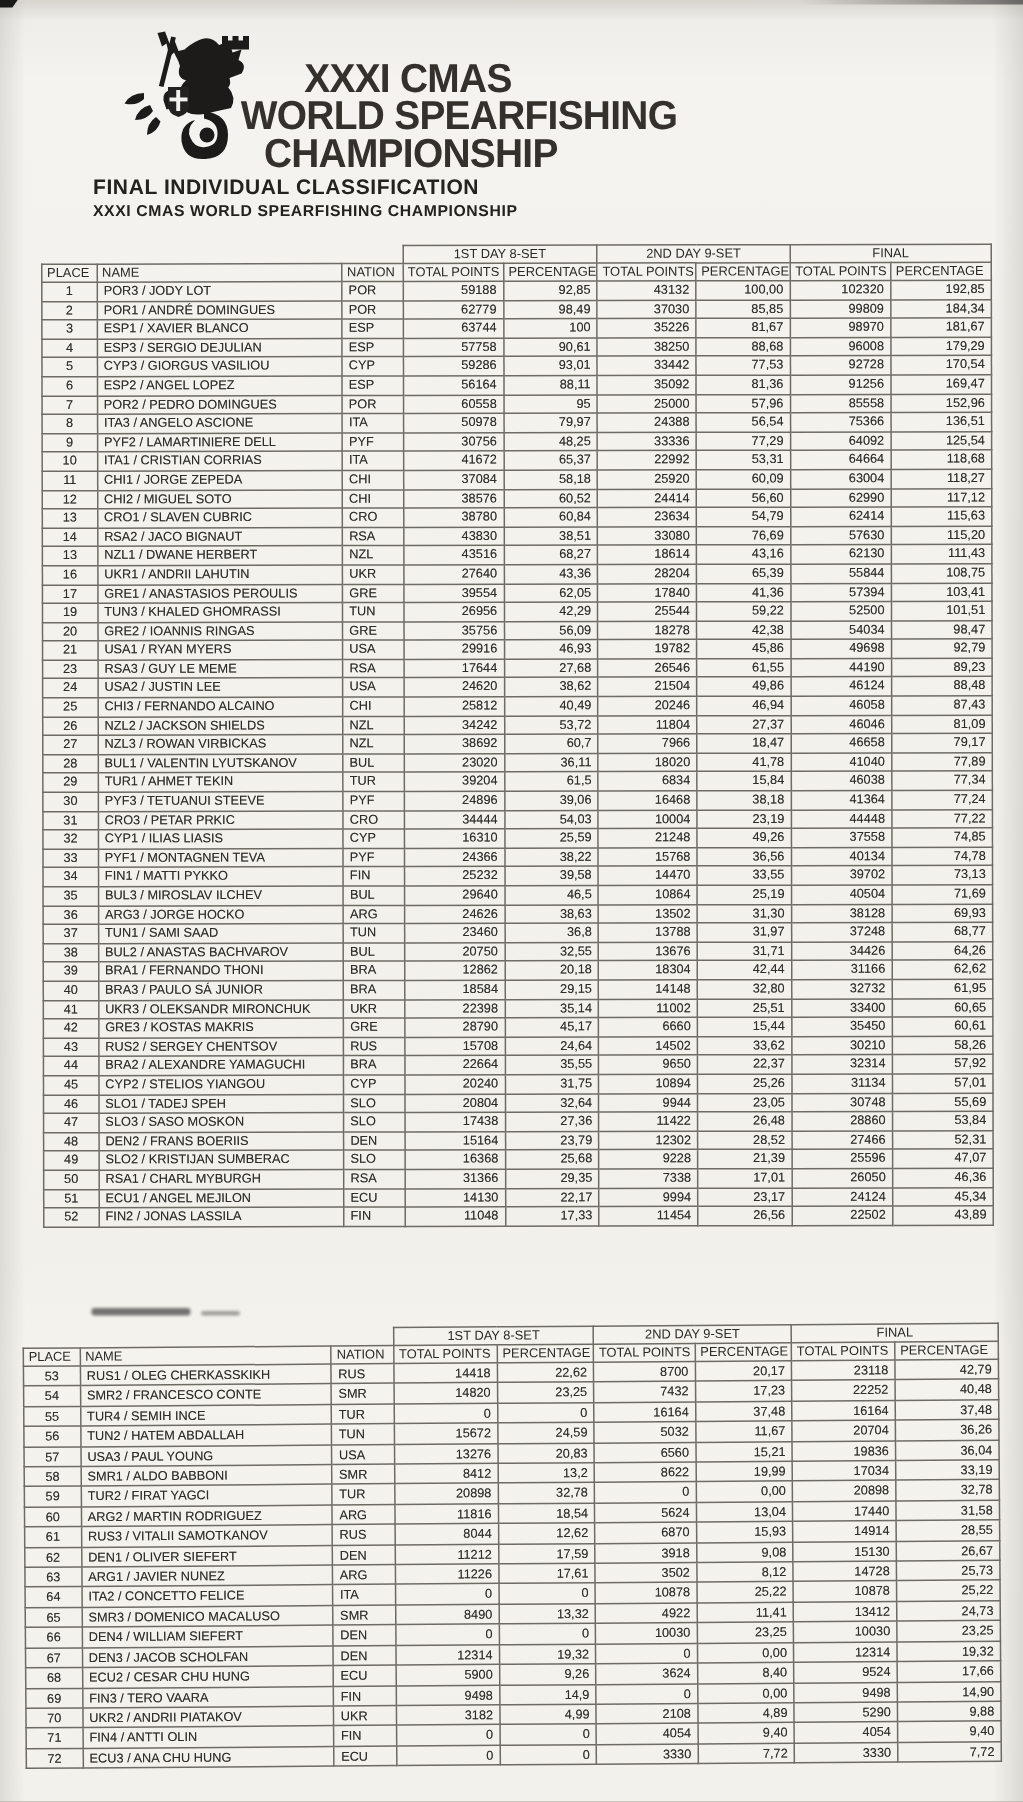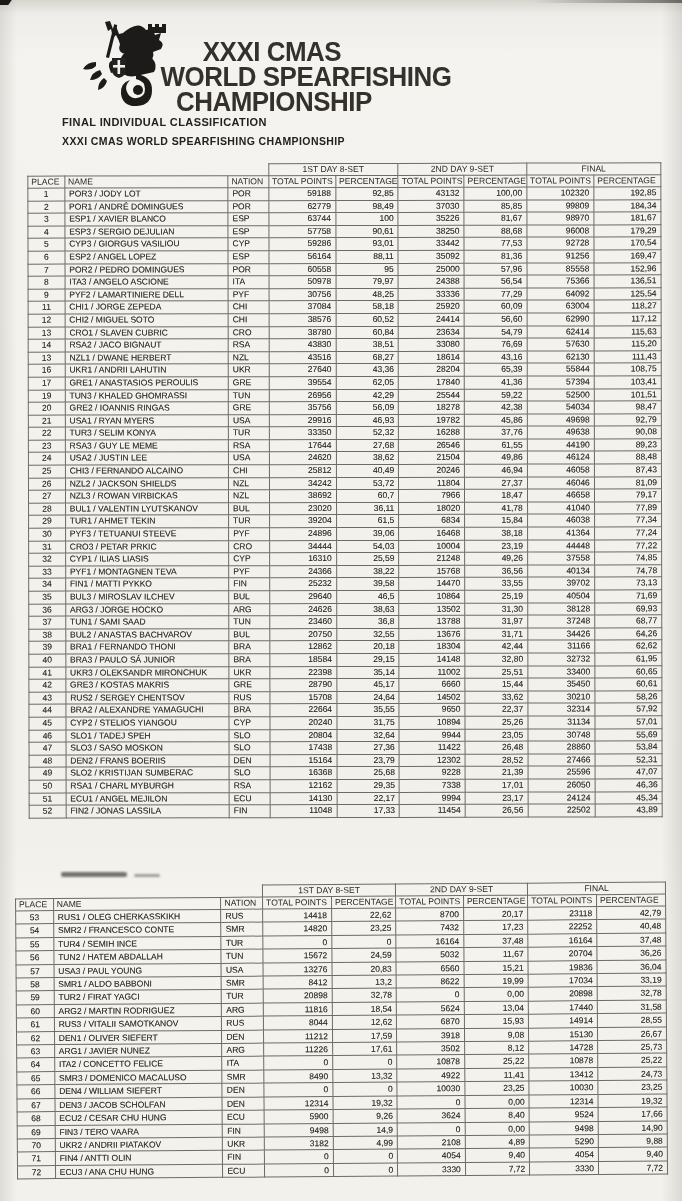--- a/index.html
+++ b/index.html
@@ -19,21 +19,21 @@
   .smudge2 { position:absolute; left:134px; top:874px; width:26px; height:3px; background:#6a6763; border-radius:2px; filter:blur(1px); opacity:.6; }
 
   
   .logo-wrap { position:absolute; left:78px; top:16px; width:560px; height:100px; }
   .emblem { position:absolute; left:0; top:2px; }
   .logo-text { position:absolute; left:96px; top:24px; line-height:.92; font-weight:700; color:#34312d;
                font-size:27px; letter-spacing:-.5px; transform:scaleX(.96); transform-origin:left top; white-space:nowrap; }
   .logo-text .l1 { margin-left:30px; display:block; }
   .logo-text .l2 { margin-left:-14px; display:block; }
   .logo-text .l3 { margin-left:2px; display:block; }
-  .doc-title { position:absolute; left:62px; top:116px; font-size:11px; font-weight:700; letter-spacing:.4px; color:#23221f; }
+  .doc-title { position:absolute; left:62px; top:116px; font-size:14px; font-weight:700; letter-spacing:.4px; color:#23221f; }
   .doc-subtitle { position:absolute; left:62px; top:135px; font-size:10.5px; font-weight:700; letter-spacing:.4px; color:#23221f;text-align:center; }
 
   
   .tbl-wrap1 { position:absolute; left:28px; top:163px; width:634px; transform:rotate(-.12deg); }
   .tbl-wrap2 { position:absolute; left:16px; top:884px; width:651px; transform:rotate(-.42deg); }
   table { border-collapse:collapse; width:100%; table-layout:fixed; }
   th, td { border:1px solid #6e6b65; font-weight:400; overflow:hidden; white-space:nowrap; }
   th { font-size:8.6px; line-height:11px; padding:0 3px; text-align:left; color:#2b2a27; }
   th.group { text-align:center; }
   th.blank { border:none; background:transparent; }
@@ -221,20 +221,31 @@
             <td class="a-l">PYF2 / LAMARTINIERE DELL</td>
             <td class="a-l">PYF</td>
             <td class="a-r">30756</td>
             <td class="a-r">48,25</td>
             <td class="a-r">33336</td>
             <td class="a-r">77,29</td>
             <td class="a-r">64092</td>
             <td class="a-r">125,54</td>
           </tr>
           <tr>
+            <td class="a-c">10</td>
+            <td class="a-l">ITA1 / CRISTIAN CORRIAS</td>
+            <td class="a-l">ITA</td>
+            <td class="a-r">41672</td>
+            <td class="a-r">65,37</td>
+            <td class="a-r">22992</td>
+            <td class="a-r">53,31</td>
+            <td class="a-r">64664</td>
+            <td class="a-r">118,68</td>
+          </tr>
+          <tr>
             <td class="a-c">11</td>
             <td class="a-l">CHI1 / JORGE ZEPEDA</td>
             <td class="a-l">CHI</td>
             <td class="a-r">37084</td>
             <td class="a-r">58,18</td>
             <td class="a-r">25920</td>
             <td class="a-r">60,09</td>
             <td class="a-r">63004</td>
             <td class="a-r">118,27</td>
           </tr>
@@ -331,31 +342,20 @@
             <td class="a-l">USA1 / RYAN MYERS</td>
             <td class="a-l">USA</td>
             <td class="a-r">29916</td>
             <td class="a-r">46,93</td>
             <td class="a-r">19782</td>
             <td class="a-r">45,86</td>
             <td class="a-r">49698</td>
             <td class="a-r">92,79</td>
           </tr>
           <tr>
-            <td class="a-c">22</td>
-            <td class="a-l">TUR3 / SELIM KONYA</td>
-            <td class="a-l">TUR</td>
-            <td class="a-r">33350</td>
-            <td class="a-r">52,32</td>
-            <td class="a-r">16288</td>
-            <td class="a-r">37,76</td>
-            <td class="a-r">49638</td>
-            <td class="a-r">90,08</td>
-          </tr>
-          <tr>
             <td class="a-c">23</td>
             <td class="a-l">RSA3 / GUY LE MEME</td>
             <td class="a-l">RSA</td>
             <td class="a-r">17644</td>
             <td class="a-r">27,68</td>
             <td class="a-r">26546</td>
             <td class="a-r">61,55</td>
             <td class="a-r">44190</td>
             <td class="a-r">89,23</td>
           </tr>
@@ -642,21 +642,21 @@
             <td class="a-r">25,68</td>
             <td class="a-r">9228</td>
             <td class="a-r">21,39</td>
             <td class="a-r">25596</td>
             <td class="a-r">47,07</td>
           </tr>
           <tr>
             <td class="a-c">50</td>
             <td class="a-l">RSA1 / CHARL MYBURGH</td>
             <td class="a-l">RSA</td>
-            <td class="a-r">12162</td>
+            <td class="a-r">31366</td>
             <td class="a-r">29,35</td>
             <td class="a-r">7338</td>
             <td class="a-r">17,01</td>
             <td class="a-r">26050</td>
             <td class="a-r">46,36</td>
           </tr>
           <tr>
             <td class="a-c">51</td>
             <td class="a-l">ECU1 / ANGEL MEJILON</td>
             <td class="a-l">ECU</td>

